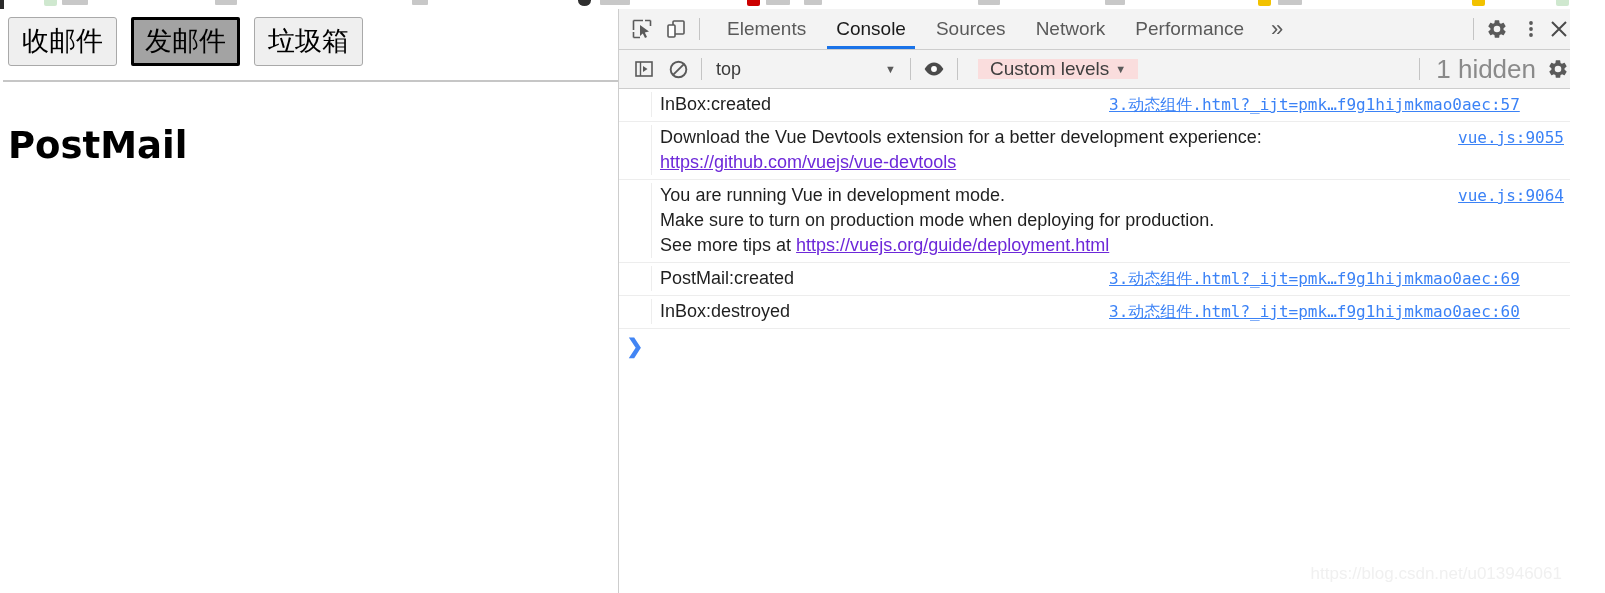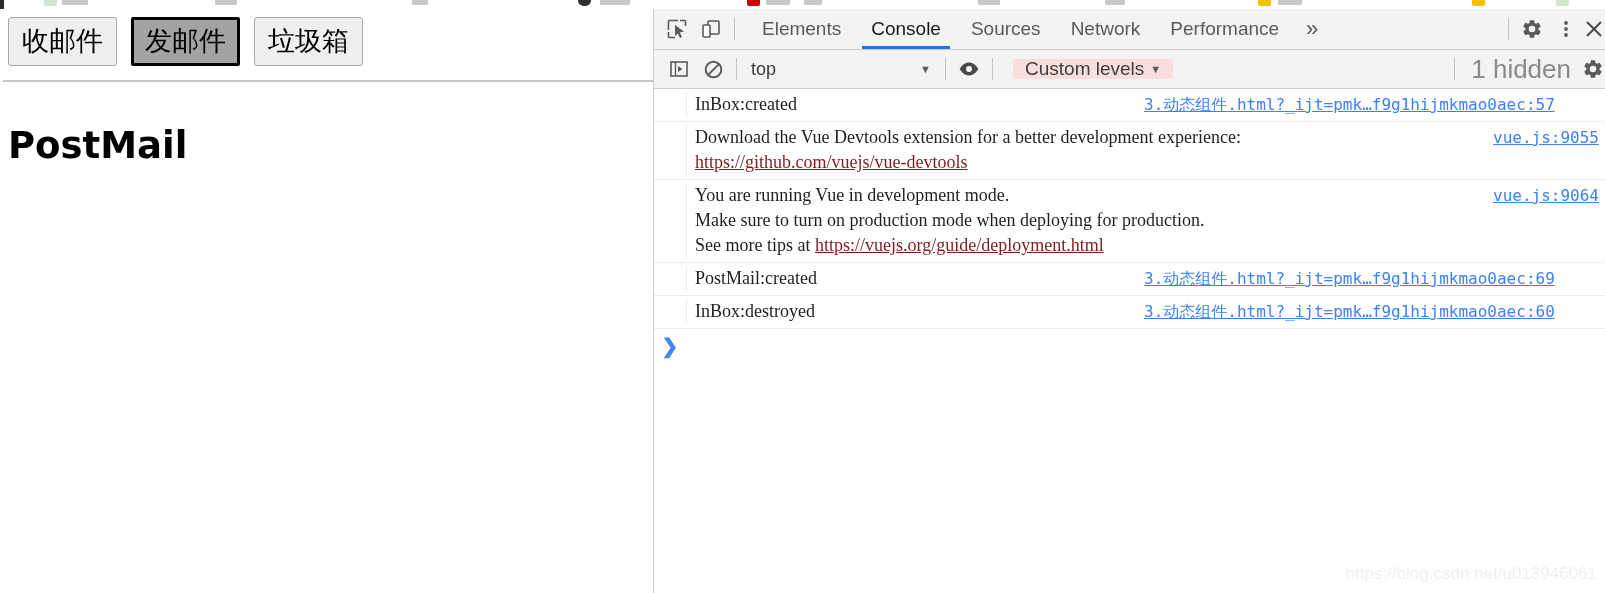--- a/index.html
+++ b/index.html
@@ -104,21 +104,21 @@
     font-size: 37px;
     line-height: 1;
     color: #000000;
     font-family: "DejaVu Sans", sans-serif;
   }
 
   
   #devtools {
     position: absolute;
     top: 9px;
-    left: 653px;
+    left: 618px;
     width: 952px;
     height: 584px;
     background: #ffffff;
     border-left: 1px solid #cdcdcd;
     box-sizing: border-box;
     overflow: hidden;
   }
 
   
   #dt-tabbar {
@@ -277,30 +277,30 @@
   }
   .msg-body {
     flex: 1 1 auto;
     display: flex;
     align-items: flex-start;
     padding-left: 8px;
     padding-right: 6px;
     min-width: 0;
   }
   .msg-text {
-    font-family: Liberation Serif, serif;
+    font-family: Liberation Sans, sans-serif;
     font-size: 18px;
     line-height: 25px;
     color: #1f1f1f;
     white-space: pre-wrap;
     flex: 1 1 auto;
     min-width: 0;
   }
   .msg-text a {
-    color: #7f1d1d;
+    color: #6d28d9;
     text-decoration: underline;
   }
   .msg-link {
     font-family: "DejaVu Sans Mono", monospace;
     font-size: 16px;
     line-height: 25px;
     color: #3b82f6;
     text-decoration: underline;
     white-space: nowrap;
     flex: none;

